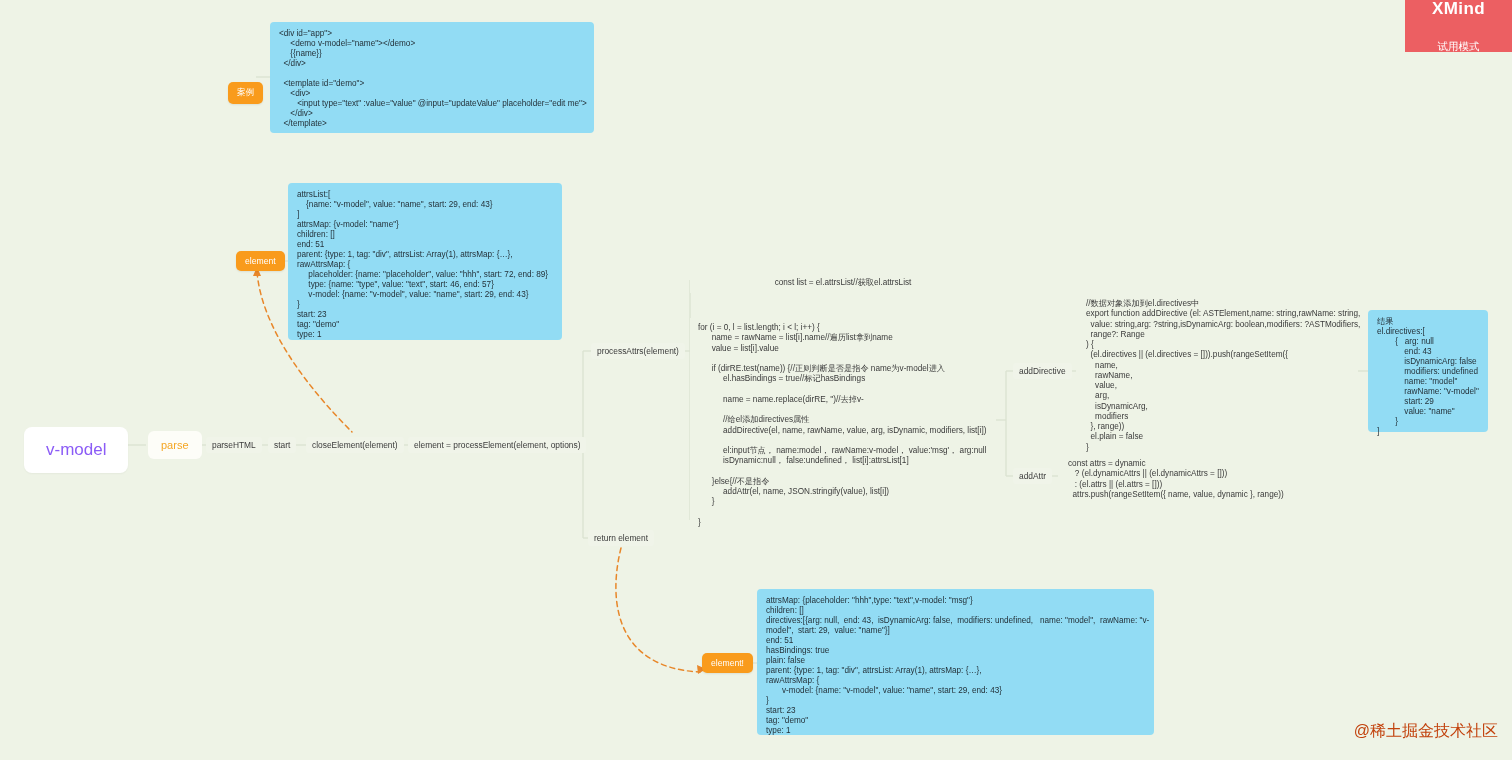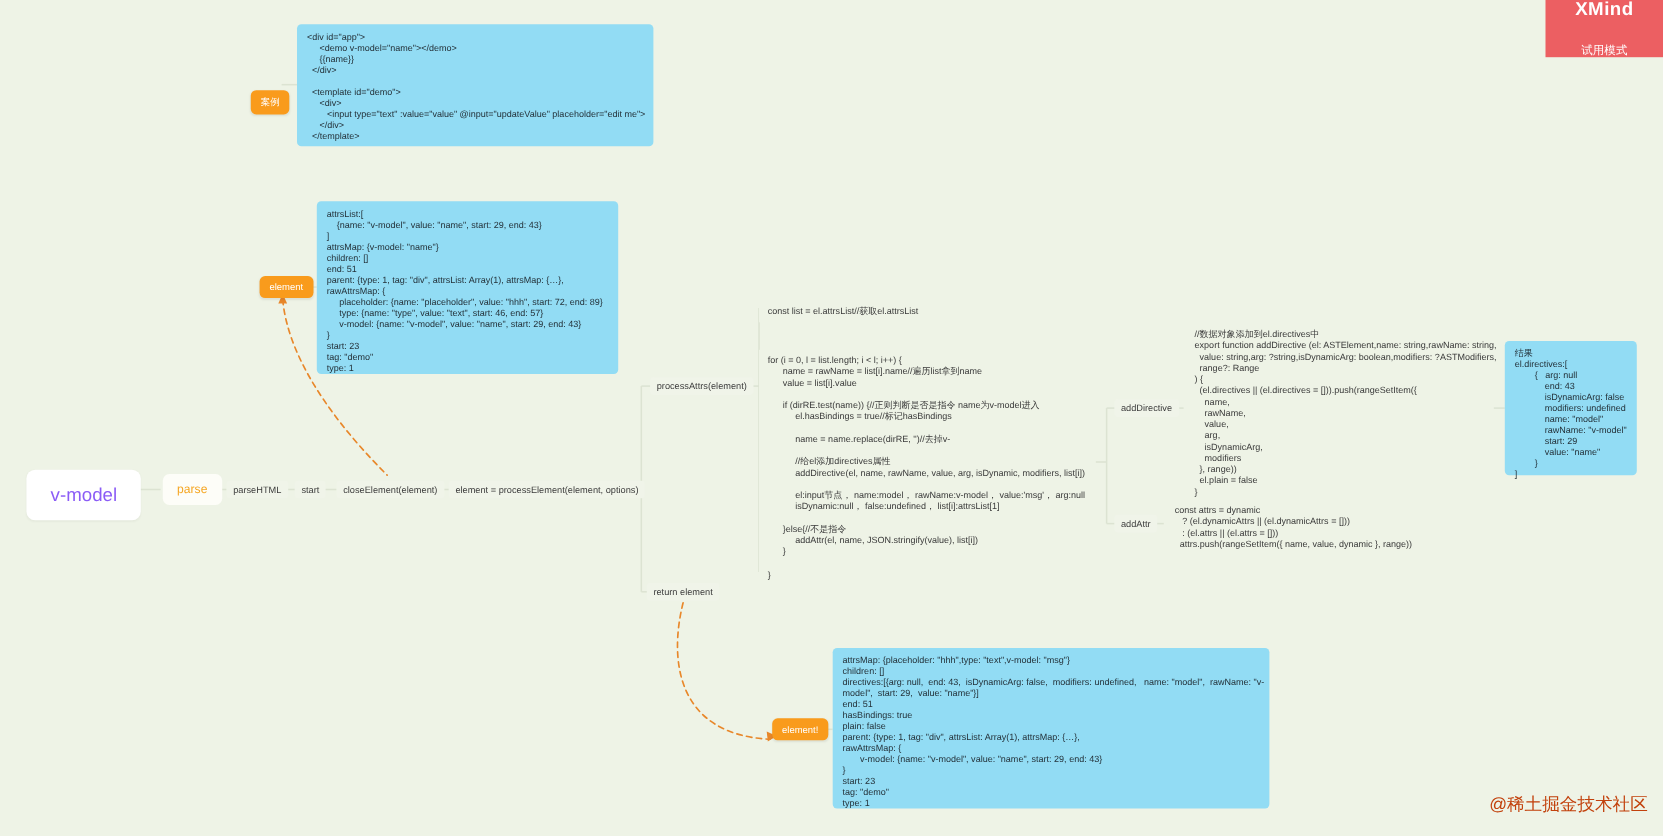--- a/index.html
+++ b/index.html
@@ -219,21 +219,21 @@
 parent: {type: 1, tag: "div", attrsList: Array(1), attrsMap: {…},
 rawAttrsMap: {
      placeholder: {name: "placeholder", value: "hhh", start: 72, end: 89}
      type: {name: "type", value: "text", start: 46, end: 57}
      v-model: {name: "v-model", value: "name", start: 29, end: 43}
 }
 start: 23
 tag: "demo"
 type: 1</div>
 
-  <div class="plainbox" style="left:690px; top:273px; width:306px;">const list = el.attrsList//获取el.attrsList</div>
+  <div class="plainbox" style="left:690px; top:273px; width:306px;text-align:center;">const list = el.attrsList//获取el.attrsList</div>
 
   <div class="plainbox" style="left:690px; top:318px; width:306px;">for (i = 0, l = list.length; i &lt; l; i++) {
       name = rawName = list[i].name//遍历list拿到name
       value = list[i].value
 
       if (dirRE.test(name)) {//正则判断是否是指令 name为v-model进入
            el.hasBindings = true//标记hasBindings
 
            name = name.replace(dirRE, '')//去掉v-
 

